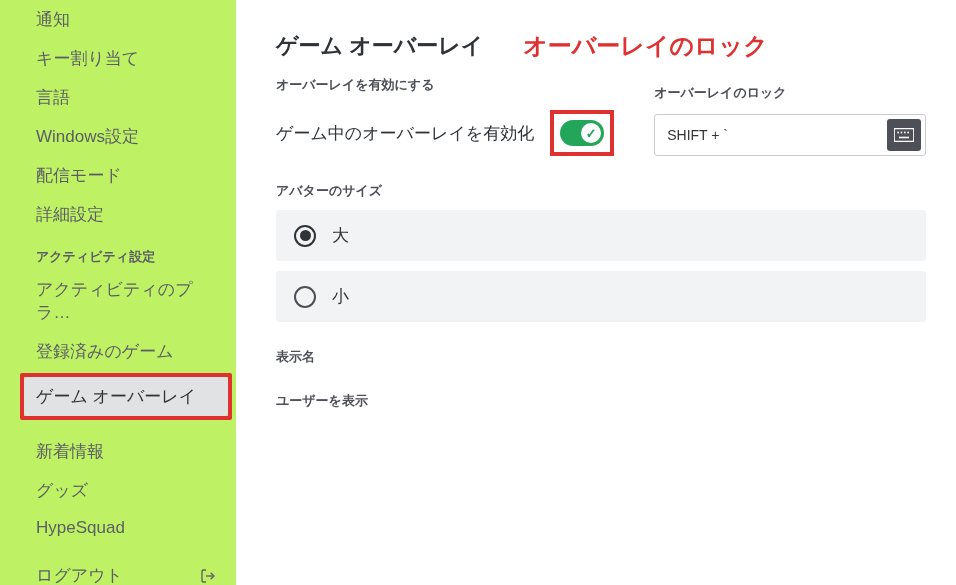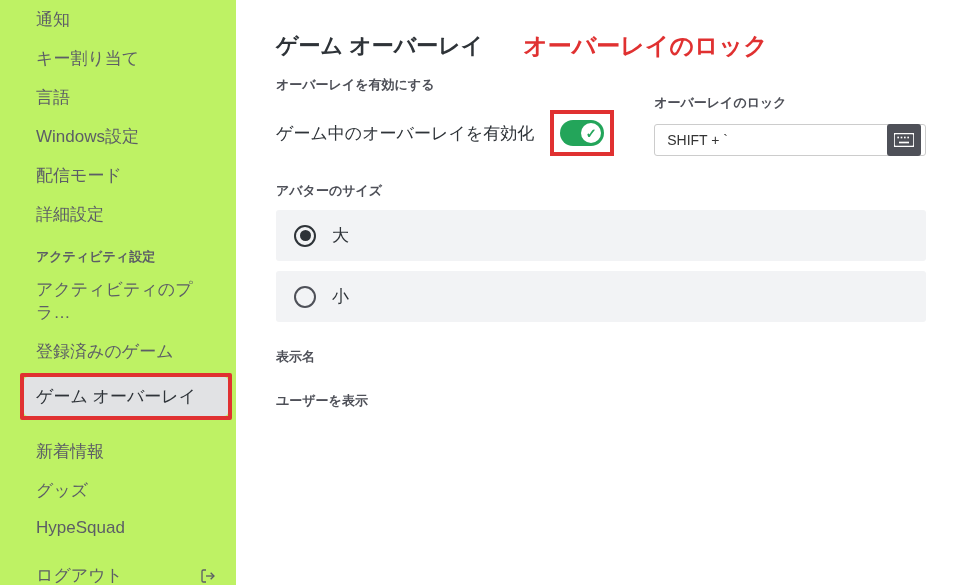--- a/index.html
+++ b/index.html
@@ -110,21 +110,21 @@
   justify-content: center;
   color: #23a55a;
   font-size: 13px;
   font-weight: bold;
 }
 .col-lock { flex: 1; }
 .lock-field {
   display: flex;
   border: 1px solid #ccc;
   border-radius: 3px;
-  height: 32px;
+  height: 42px;
   align-items: center;
   padding: 0 4px 0 12px;
 }
 .lock-text { flex: 1; font-size: 14px; color: #333; }
 .kbd-btn {
   width: 34px; height: 32px;
   background: #4e5058;
   border-radius: 3px;
   display: flex;
   align-items: center;

